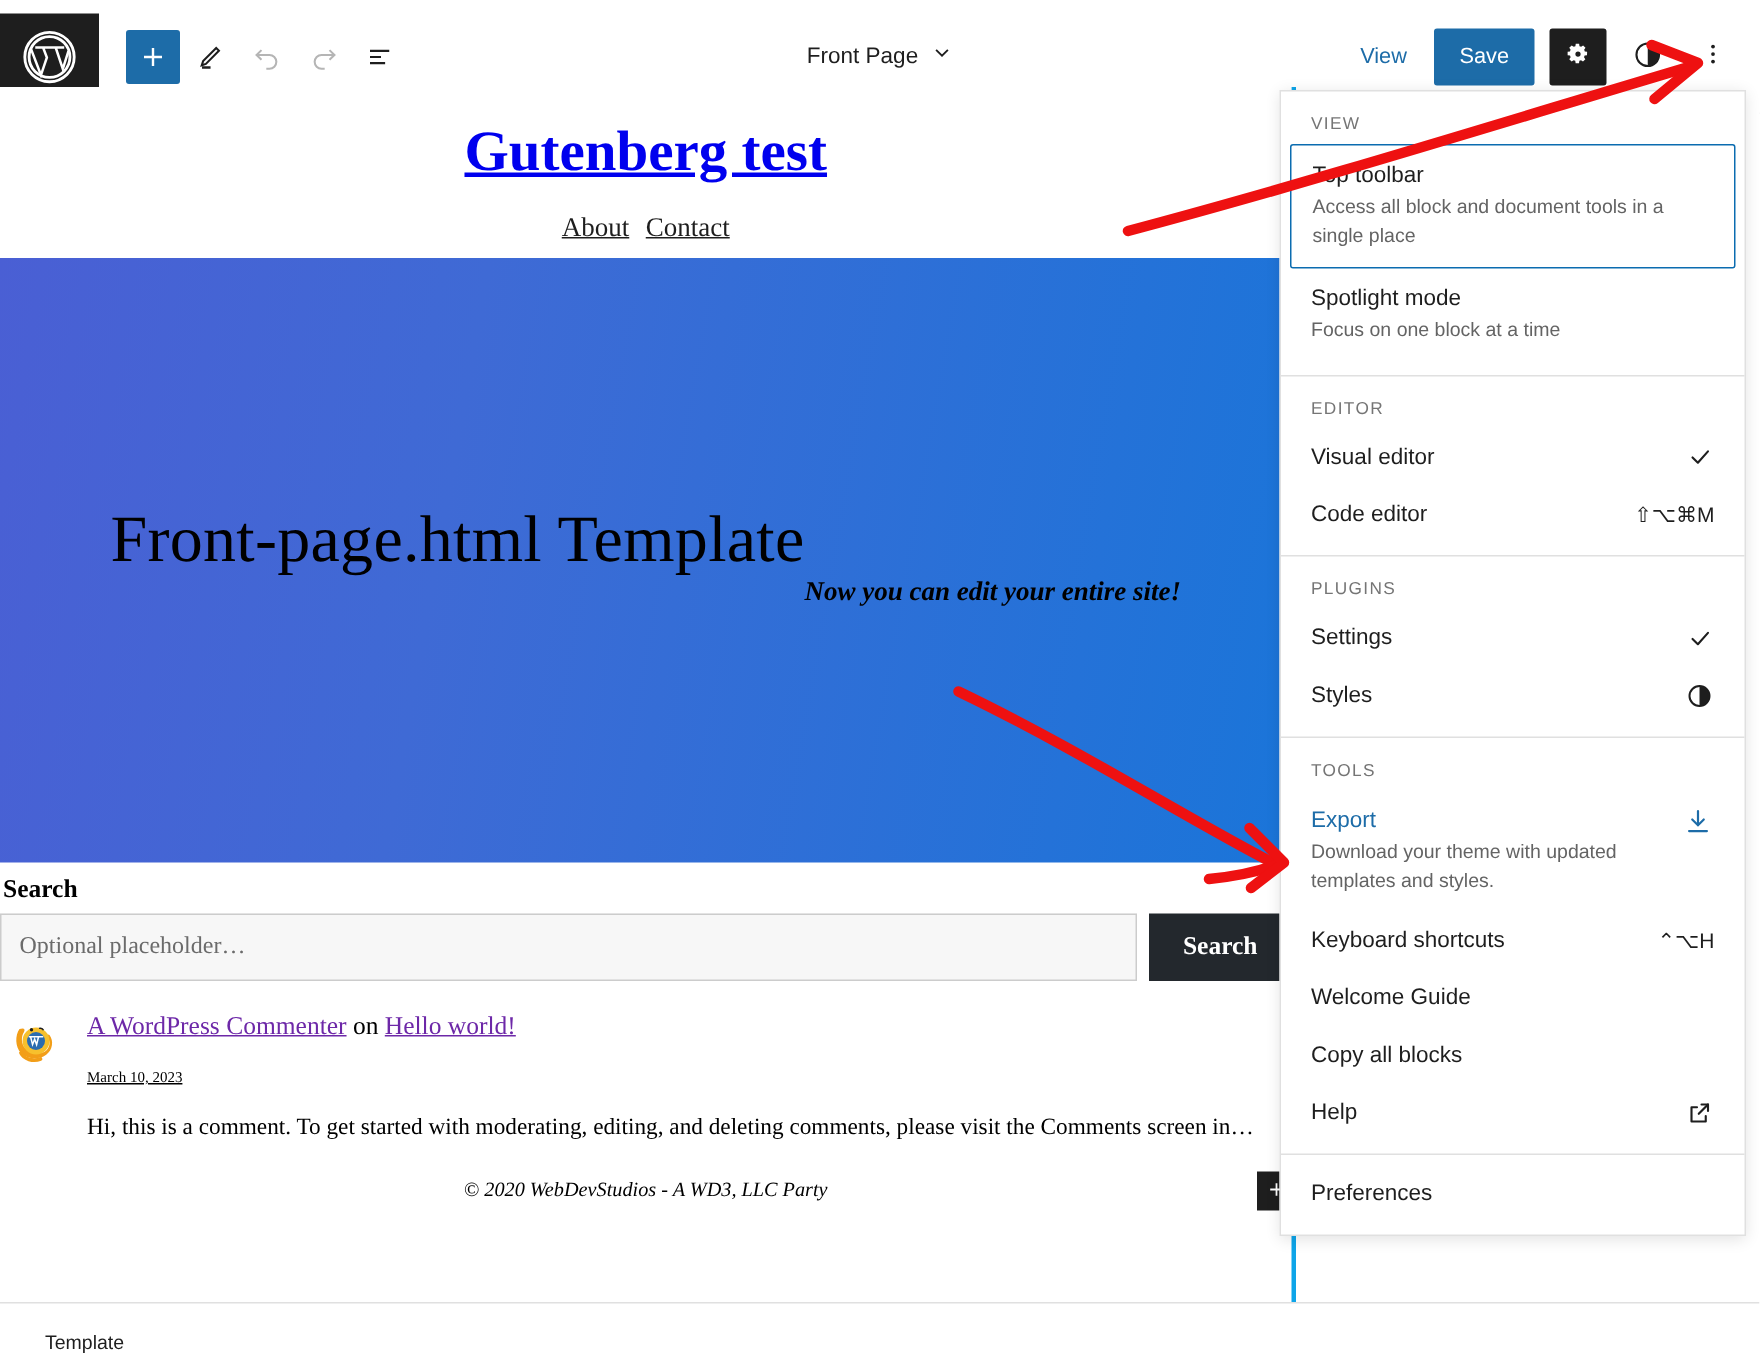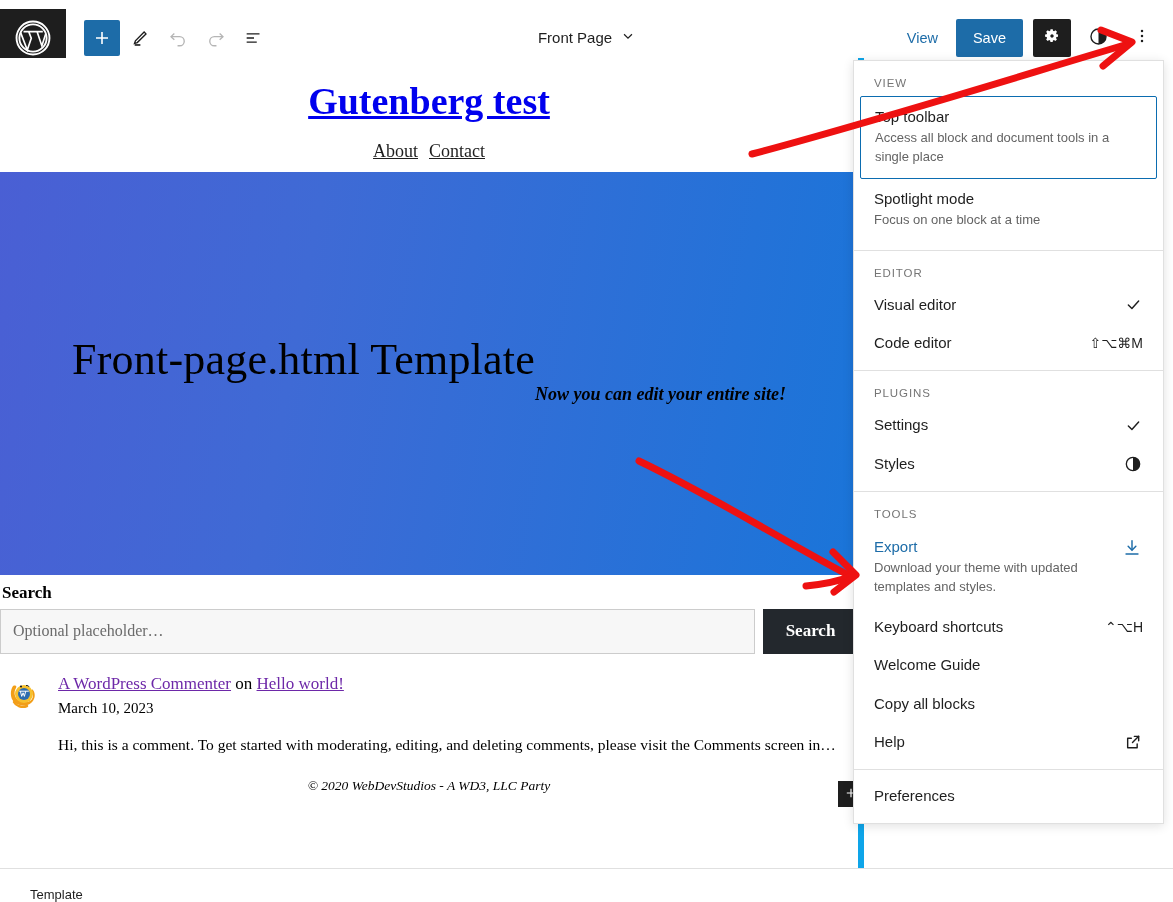--- a/index.html
+++ b/index.html
@@ -74,21 +74,21 @@
     width: 34px; height: 38px; background: transparent; border: none;
     cursor: pointer; display: flex; align-items: center; justify-content: center;
     color: #1e1e1e;
   }
 
   
   .canvas {
     position: absolute; top: 58px; left: 0;
     width: 864px; height: 810px;
     background: #fff; overflow: hidden;
-    border-right: 6px solid #0ea5e9;
+    border-right: 3px solid #0ea5e9;
   }
 
   .site-header { padding: 22px 0 10px; text-align: center; background: #fff; }
   .site-title {
     font-family: "Liberation Serif", serif;
     font-size: 38px; font-weight: bold;
     color: #0000ee; text-decoration: underline;
     line-height: 1.15;
   }
   .site-nav {
@@ -133,21 +133,21 @@
     flex: none; width: 95px; height: 45px; margin-left: 8px;
     background: #23282d; color: #fff; border: none; cursor: pointer;
     font-family: "Liberation Serif", serif; font-weight: bold; font-size: 17px;
   }
 
   .comment { display: flex; gap: 14px; padding: 20px 0 0 4px; }
   .avatar { width: 40px; height: 40px; flex: none; }
   .comment-body { font-family: "Liberation Serif", serif; }
   .comment-head { font-size: 17px; color: #000; }
   .comment-head a { color: #6d28a8; text-decoration: underline; cursor: pointer; margin-top: 36px; }
-  .comment-date { font-size: 15px; color: #000; margin-top: 6px; }
+  .comment-date { font-size: 10px; color: #000; margin-top: 19px; text-decoration: underline; }
   .comment-text { font-size: 15.5px; color: #000; margin-top: 18px; line-height: 1.3; }
 
   .site-footer {
     text-align: center; margin-top: 23px;
     font-family: "Liberation Serif", serif;
     font-style: italic; font-size: 13.5px; color: #000;
   }
 
   .inserter-fab {
     position: absolute; left: 838px; top: 781px;

